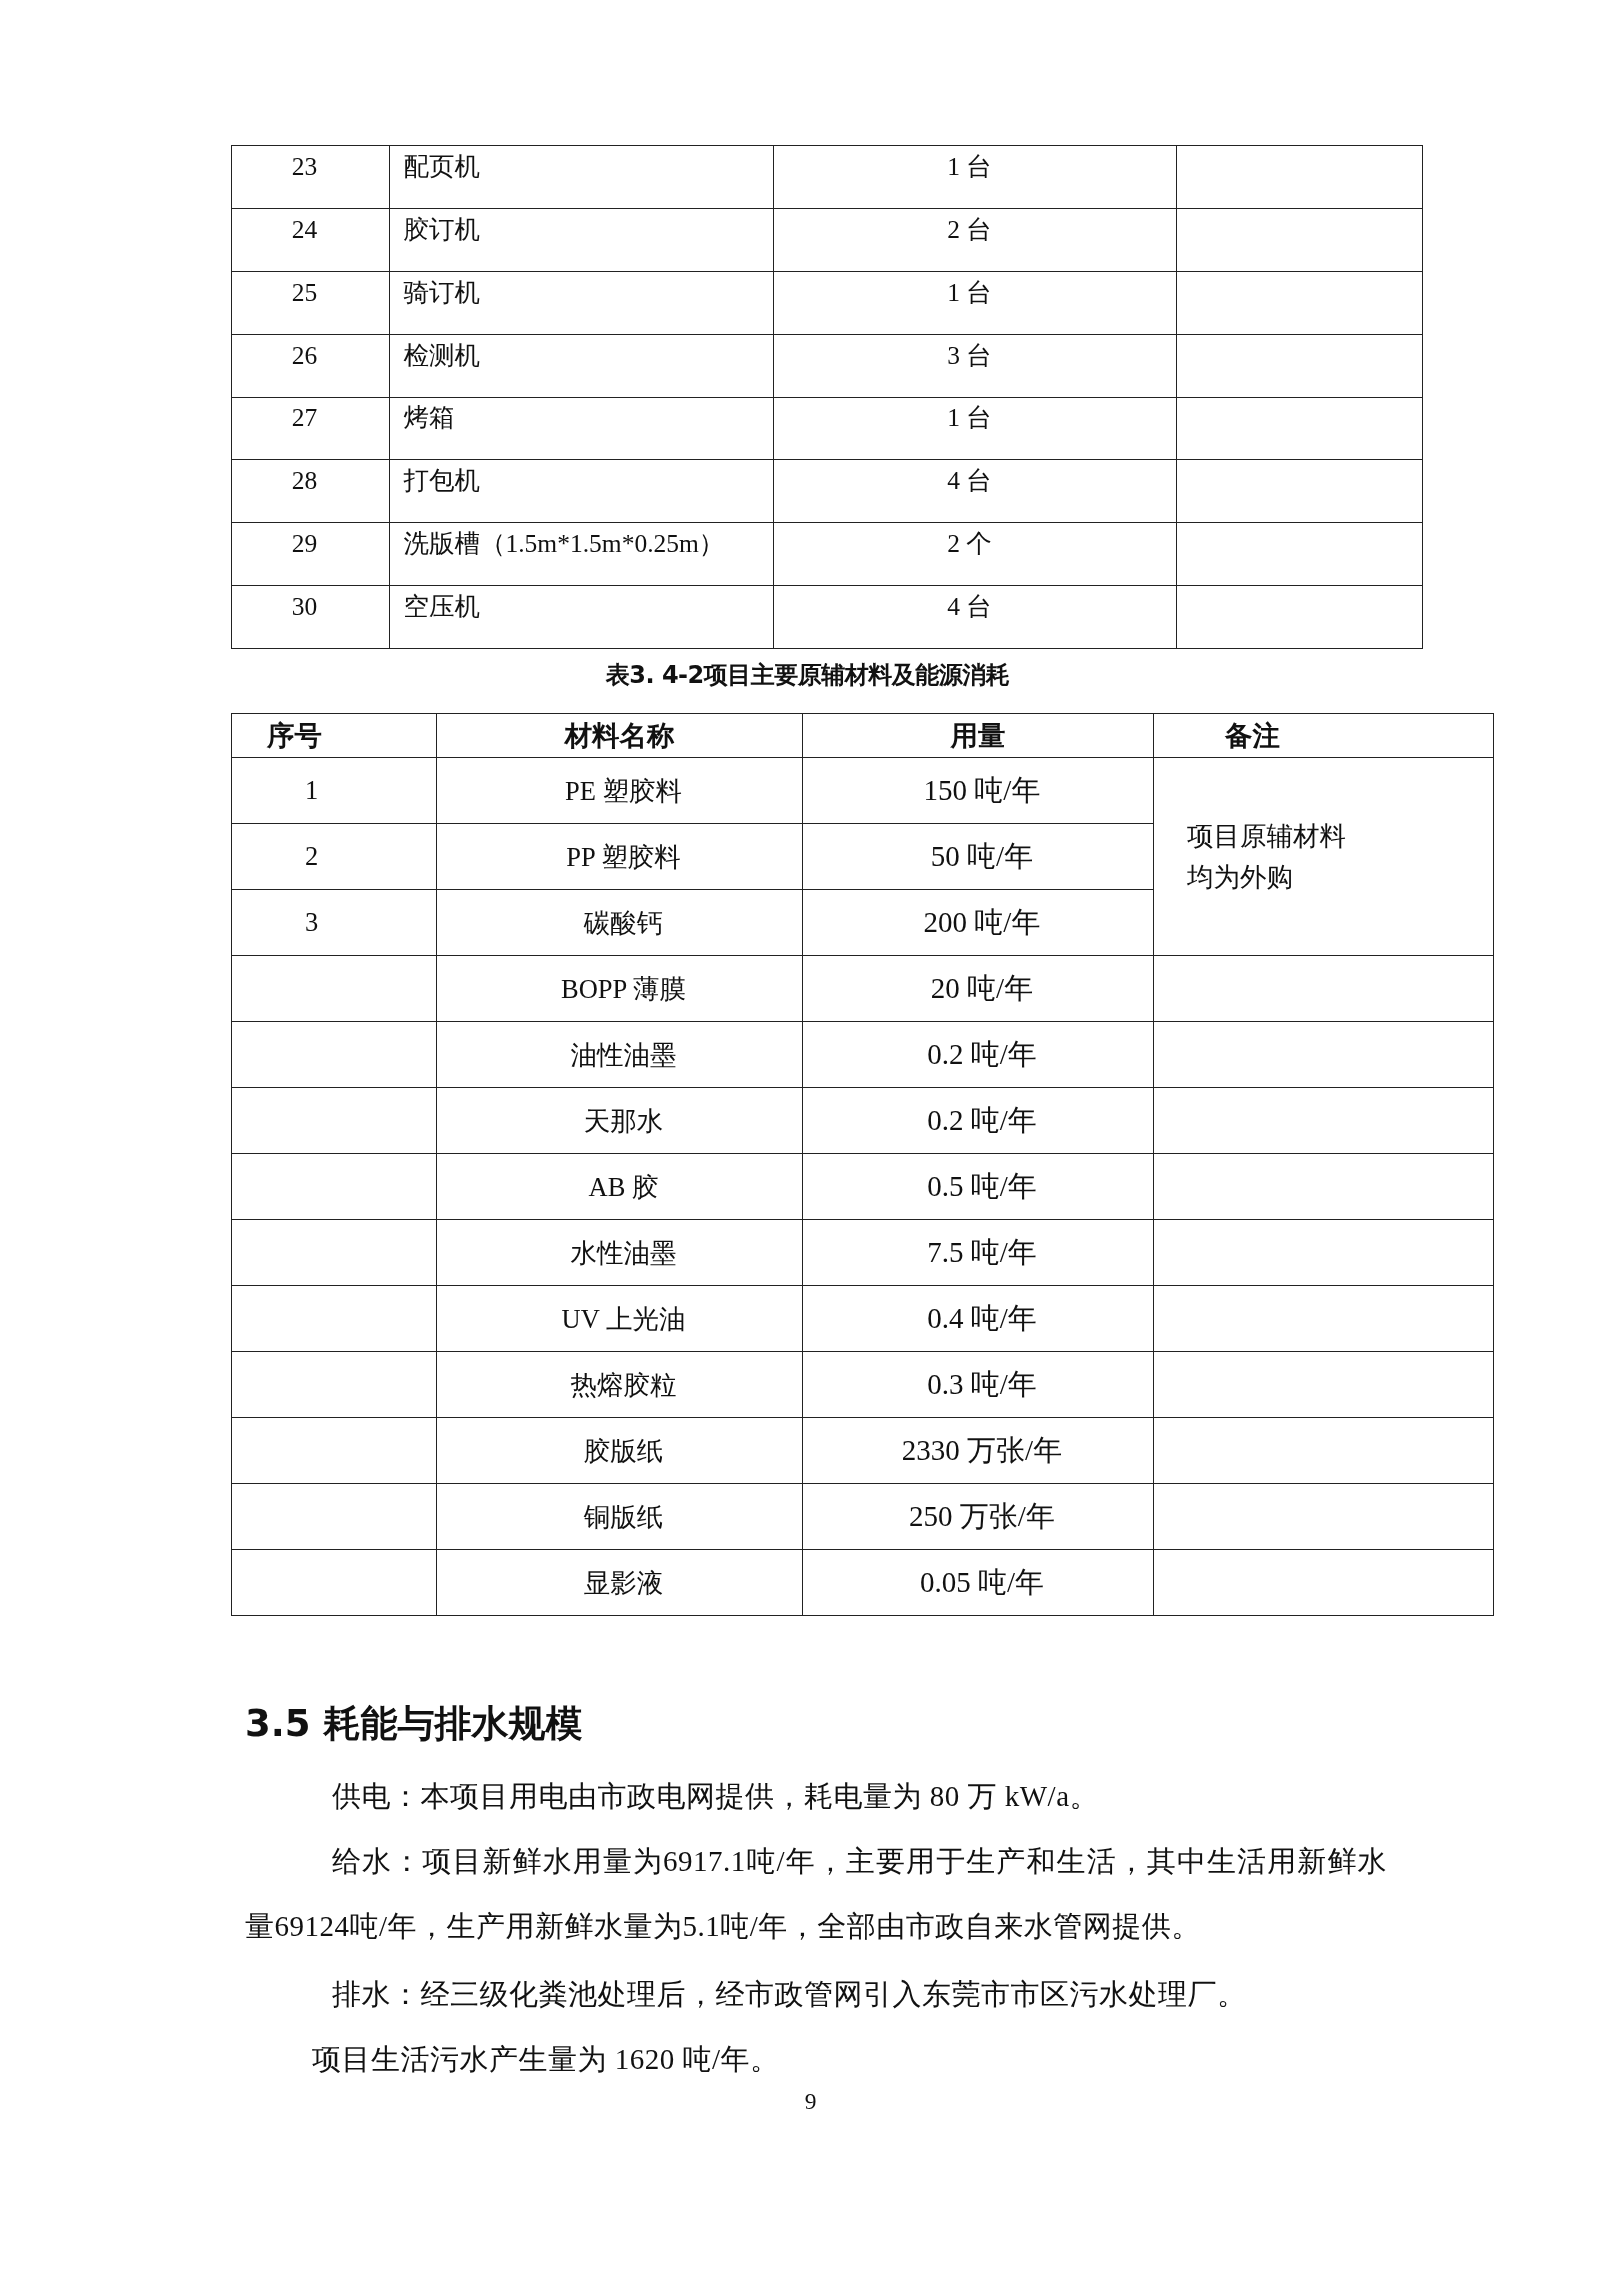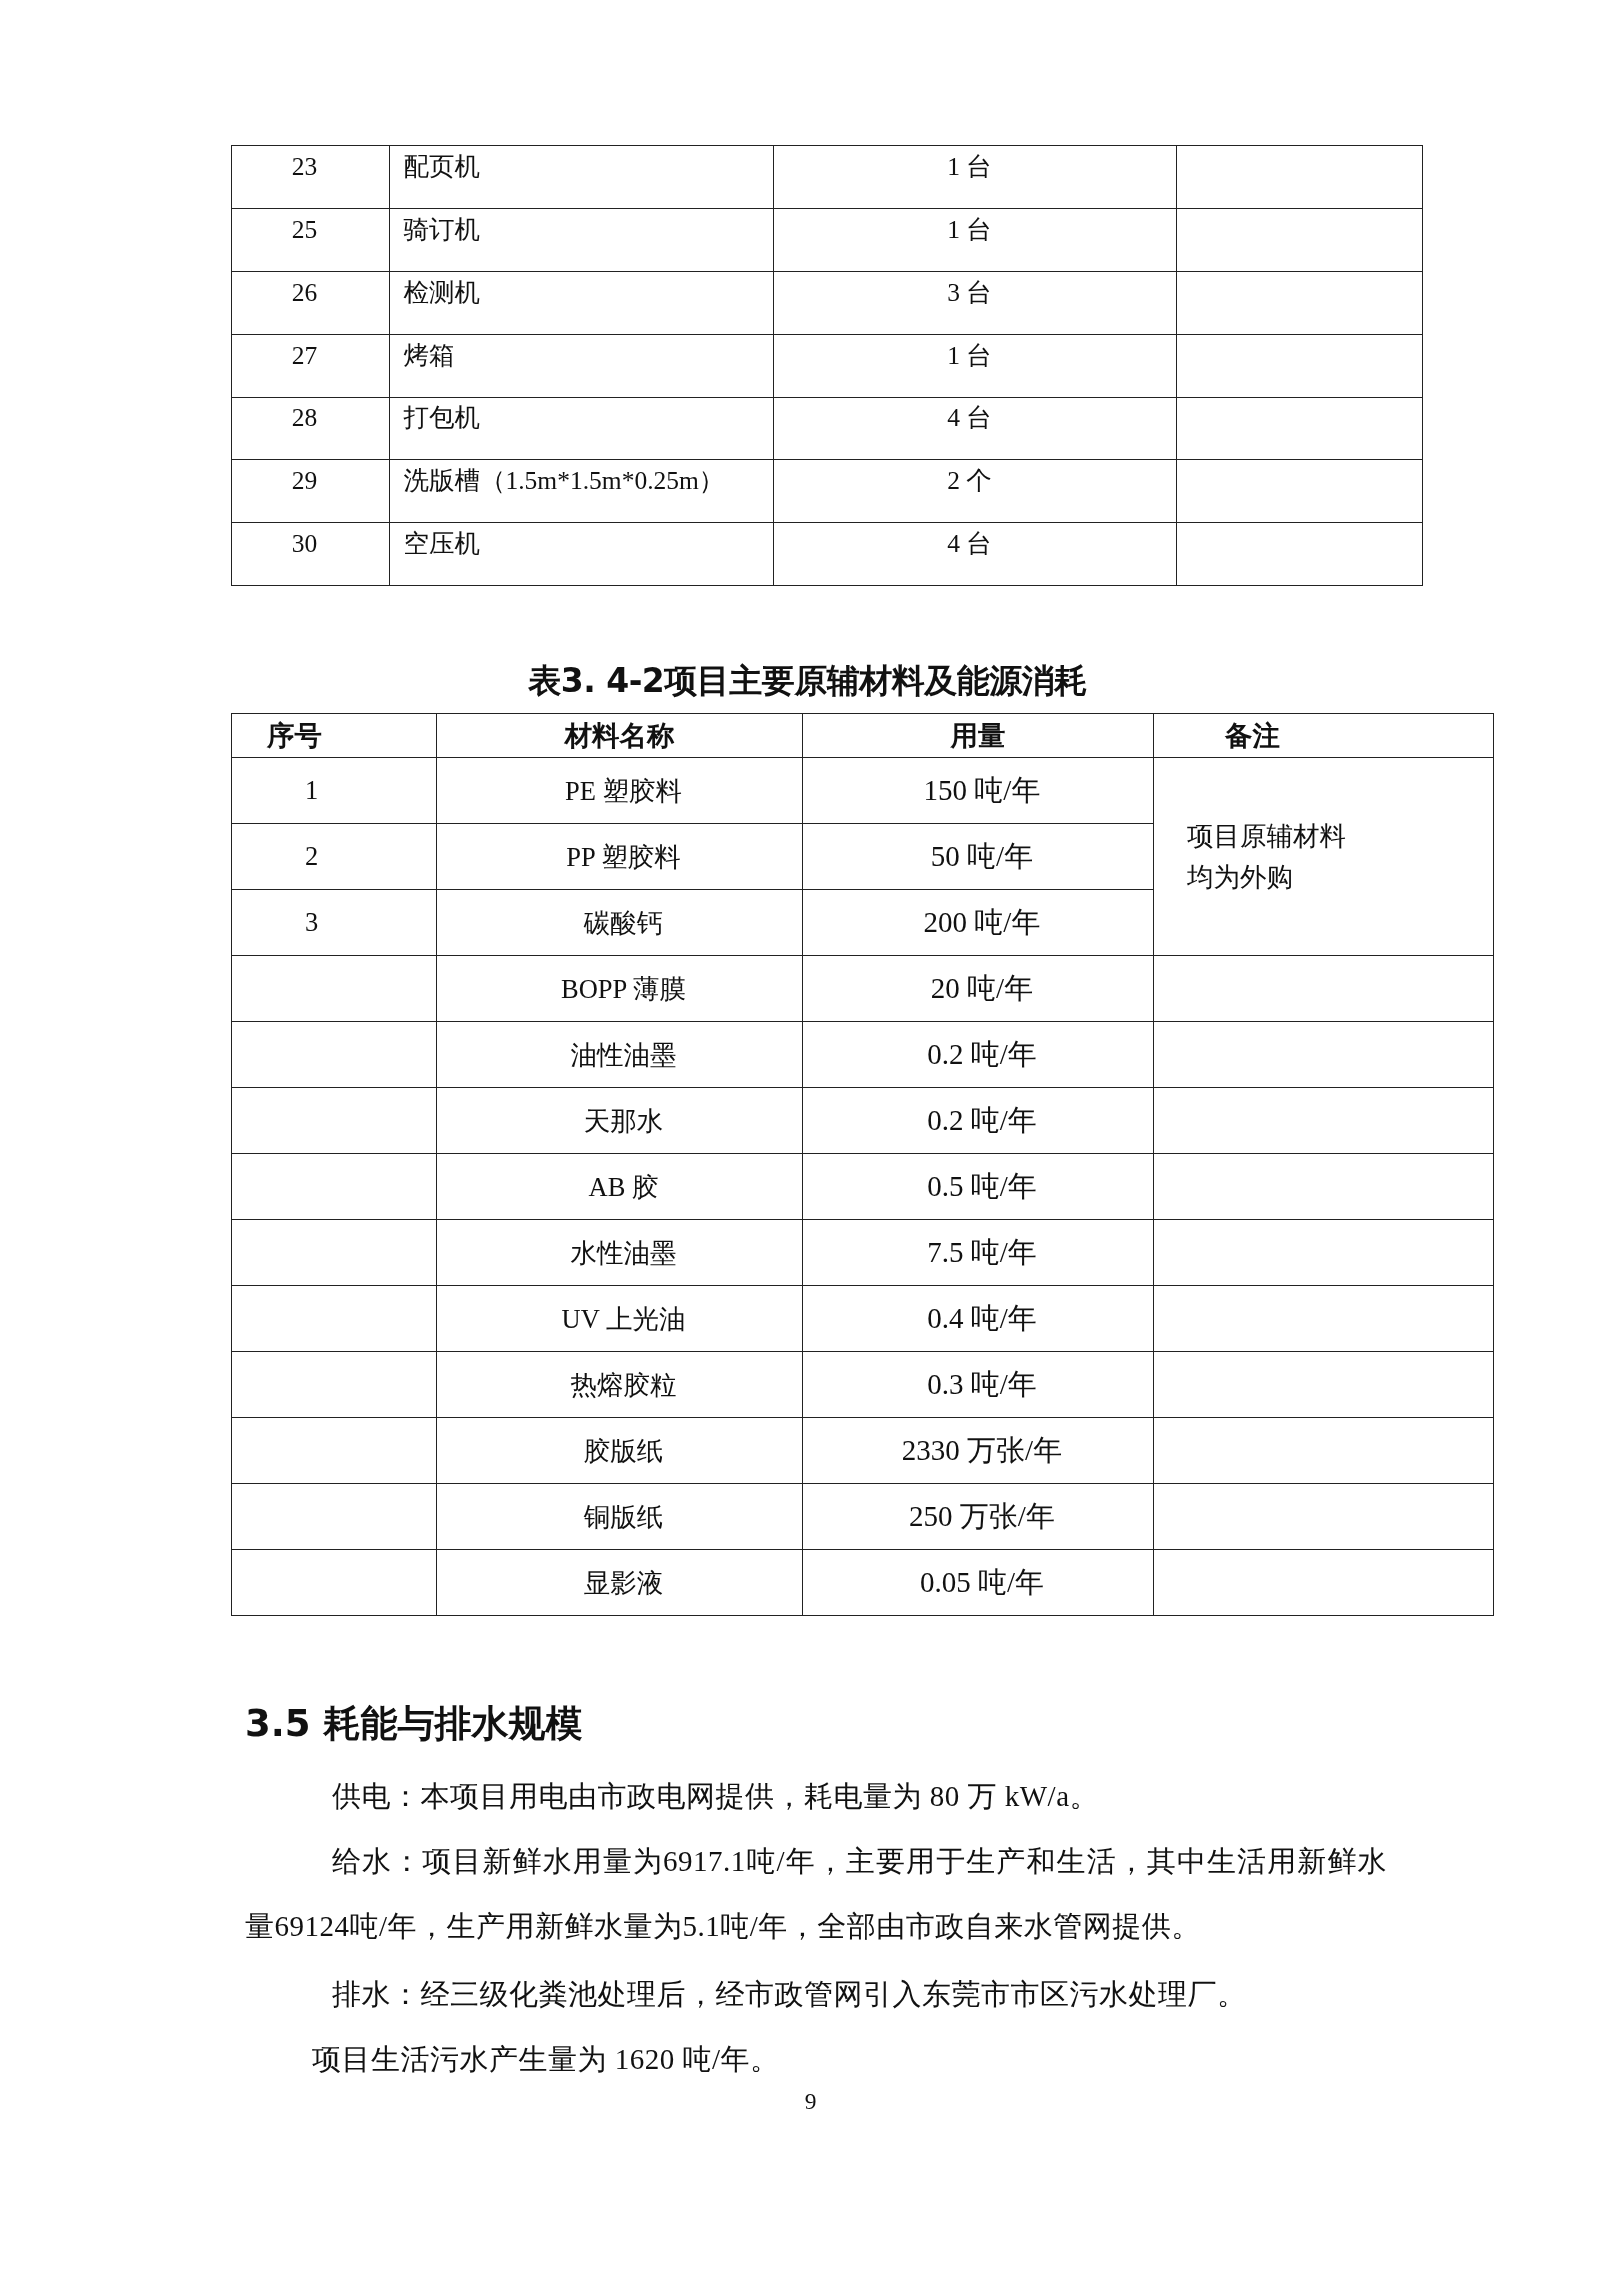--- a/index.html
+++ b/index.html
@@ -45,21 +45,21 @@
 
     
     #table2-title {
       position: absolute;
       left: 231px;
       width: 1153px;
       top: 659px;
       text-align: center;
       font-family: "DejaVu Sans", "Liberation Sans", sans-serif;
       font-weight: bold;
-      font-size: 33px;
+      font-size: 24px;
       letter-spacing: -0.5px;
     }
 
     
     #mat-table {
       left: 231px;
       top: 713px;
       width: 1151px;
     }
     #mat-table th {
@@ -134,20 +134,26 @@
 
 <table id="equip-table">
   <tbody>
     <tr>
       <td class="c-no">23</td>
       <td class="c-name">配页机</td>
       <td class="c-qty">1 台</td>
       <td class="c-note"></td>
     </tr>
     <tr>
+      <td class="c-no">24</td>
+      <td class="c-name">胶订机</td>
+      <td class="c-qty">2 台</td>
+      <td class="c-note"></td>
+    </tr>
+    <tr>
       <td class="c-no">25</td>
       <td class="c-name">骑订机</td>
       <td class="c-qty">1 台</td>
       <td class="c-note"></td>
     </tr>
     <tr>
       <td class="c-no">26</td>
       <td class="c-name">检测机</td>
       <td class="c-qty">3 台</td>
       <td class="c-note"></td>

